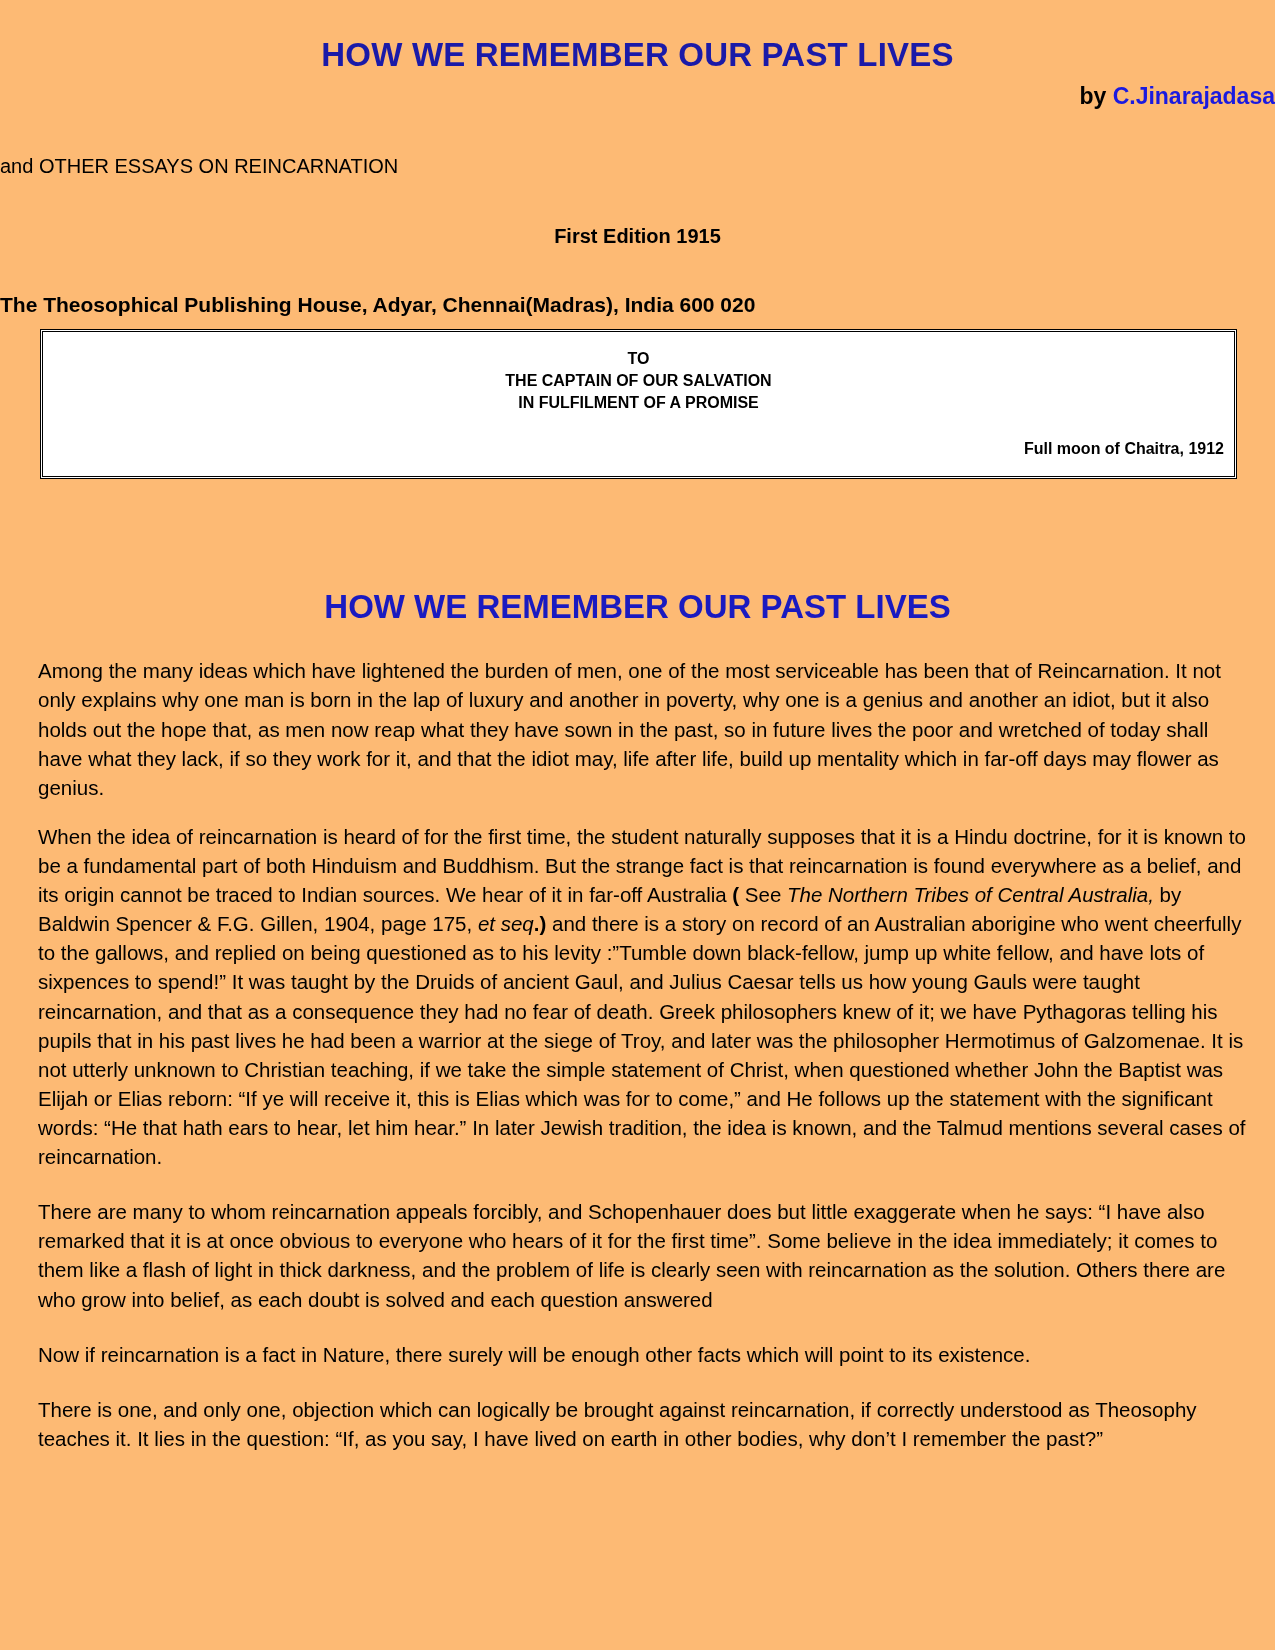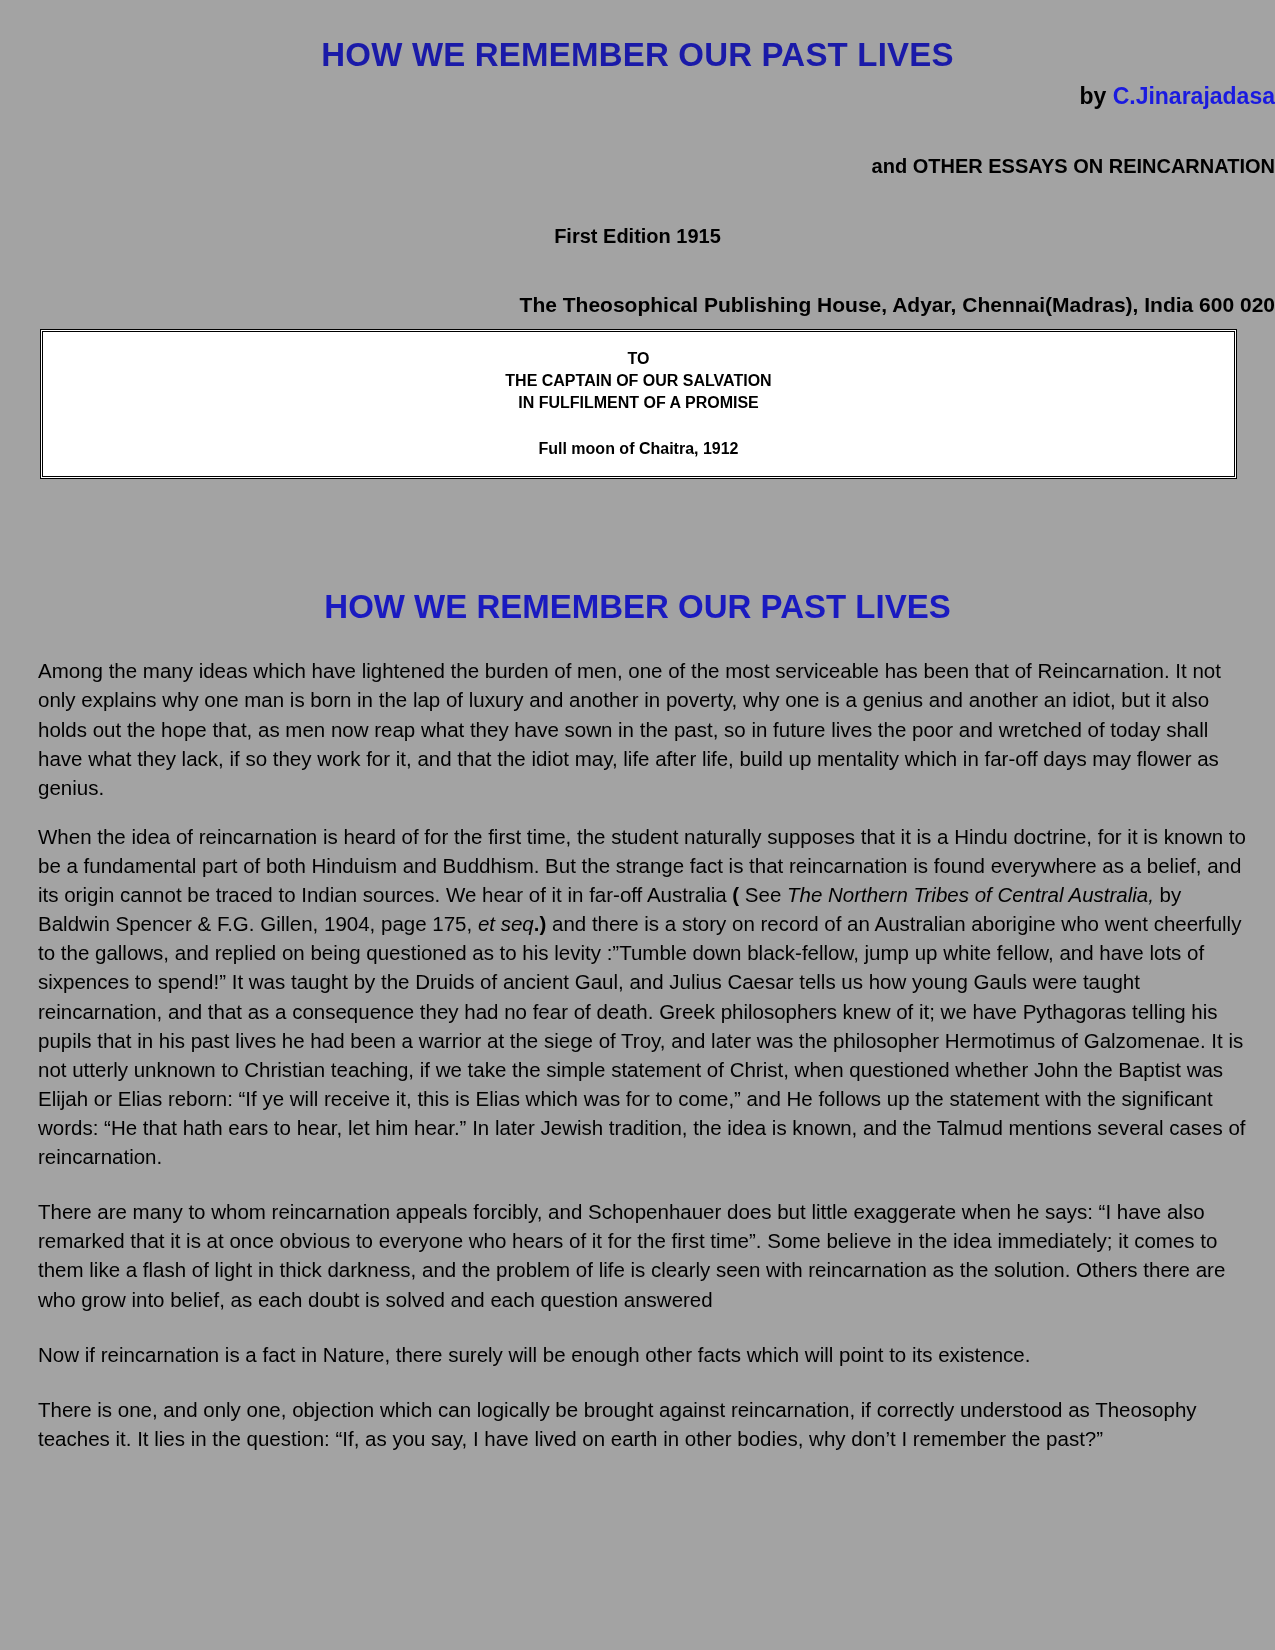--- a/index.html
+++ b/index.html
@@ -14,21 +14,21 @@
     font-family: "Liberation Sans", sans-serif;
     color: #000000;
     -webkit-font-smoothing: antialiased;
   }
   .page {
     width: 1275px;
     min-height: 1650px;
     box-sizing: border-box;
     padding: 0;
     position: relative;
-    background: #a3a3a3;
+    background: #fdba74;
   }
 
   
   .front-matter {
     padding-top: 36px;
   }
   .doc-title {
     text-align: center;
     font-size: 33px;
     font-weight: bold;
@@ -41,40 +41,39 @@
     text-align: right;
     font-size: 23px;
     font-weight: bold;
     margin: 8px 0 0 0;
     line-height: 1.2;
   }
   .byline .by-word { color: #000000; }
   .byline .author-name { color: #1a1ae0; }
 
   .subtitle {
-    text-align: right;
+    text-align: left;
     font-size: 20px;
-    font-weight: bold;
+    font-weight: normal;
     color: #000000;
     margin: 44px 0 0 0;
   }
   .edition {
     text-align: center;
     font-size: 20px;
     font-weight: bold;
     color: #000000;
     margin: 47px 0 0 0;
   }
   .publisher {
-    text-align: right;
+    text-align: left;
     font-size: 21px;
     font-weight: bold;
     color: #000000;
     margin: 45px 0 8px 0;
-    padding-left: 48px;
   }
 
   
   .dedication-box {
     margin: 12px 38px 0 40px;
     border: 3px double #000000;
     box-sizing: border-box;
     padding: 16px 10px 18px 10px;
     text-align: center;
     background: #ffffff;
@@ -83,20 +82,21 @@
     font-size: 16px;
     font-weight: bold;
     line-height: 1.38;
     color: #000000;
   }
   .dedication-date {
     font-size: 16px;
     font-weight: bold;
     color: #000000;
     margin-top: 26px;
+    text-align: right;
   }
 
   
   .article {
     margin-top: 108px;
   }
   .article-heading {
     text-align: center;
     font-size: 33px;
     font-weight: bold;

